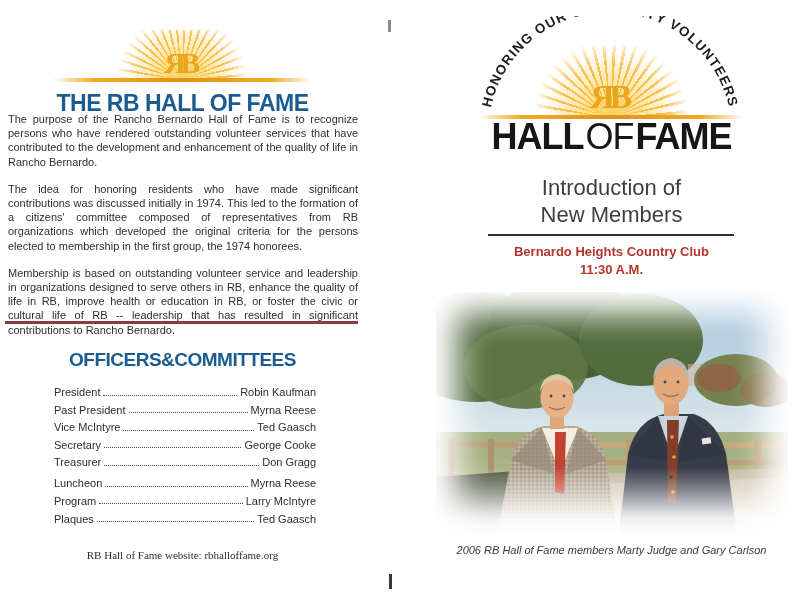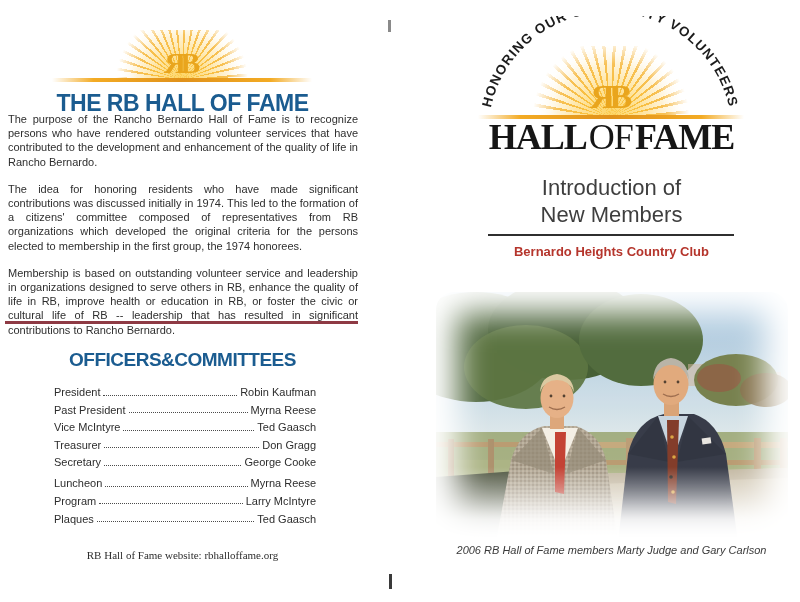--- a/index.html
+++ b/index.html
@@ -98,28 +98,28 @@
       <span>Past President</span>
         <span class="leader"></span>
         <span>Myrna Reese</span>
     </div>
     <div class="officer-row">
       <span>Vice McIntyre</span>
         <span class="leader"></span>
         <span>Ted Gaasch</span>
     </div>
     <div class="officer-row">
+      <span>Secretary</span>
+        <span class="leader"></span>
+        <span>George Cooke</span>
+    </div>
+    <div class="officer-row">
       <span>Treasurer</span>
         <span class="leader"></span>
         <span>Don Gragg</span>
-    </div>
-    <div class="officer-row">
-      <span>Secretary</span>
-        <span class="leader"></span>
-        <span>George Cooke</span>
     </div>
     <div class="officer-row gap">
       <span>Luncheon</span>
         <span class="leader"></span>
         <span>Myrna Reese</span>
     </div>
     <div class="officer-row">
       <span>Program</span>
         <span class="leader"></span>
         <span>Larry McIntyre</span>
@@ -145,33 +145,34 @@
       <textPath href="#arcPath" startOffset="50%">HONORING OUR COMMUNITY VOLUNTEERS</textPath>
     </text>
   </svg>
 
   <div class="abs rays" style="left:95px;top:46px;width:172px;height:72px;"></div>
   <div class="abs monogram" style="left:95px;top:80px;width:172px;font-size:34px;">
     <span class="rev">R</span><span>B</span>
   </div>
   <div class="abs gold-band" style="left:48px;top:115px;width:266px;height:4px;"></div>
 
-  <div class="abs halloffame" style="left:0;top:119px;width:363px;font-family:Liberation Serif, serif;">
+  <div class="abs halloffame" style="left:0;top:119px;width:363px;">
     <span class="heavy">HALL</span><span class="light">OF</span><span class="heavy">FAME</span>
   </div>
 
   <div class="abs intro" style="left:0;top:174px;width:363px;">
     <div>Introduction of</div>
     <div>New Members</div>
   </div>
 
   <div class="abs thin-rule" style="left:58px;top:234px;width:246px;"></div>
 
   <div class="abs event" style="left:0;top:243px;width:363px;">
     <div>Bernardo Heights Country Club</div>
+    <div>11:30 A.M.</div>
   </div>
 
   <div class="abs photo-wrap" style="left:6px;top:292px;width:352px;height:250px;">
     <svg width="352" height="250" viewBox="0 0 352 250">
       <defs>
         <linearGradient id="sky" x1="0" y1="0" x2="0" y2="1">
           <stop offset="0" stop-color="#9dc2e2"></stop>
           <stop offset="0.7" stop-color="#cfe2ef"></stop>
           <stop offset="1" stop-color="#e9f1f5"></stop>
         </linearGradient>

